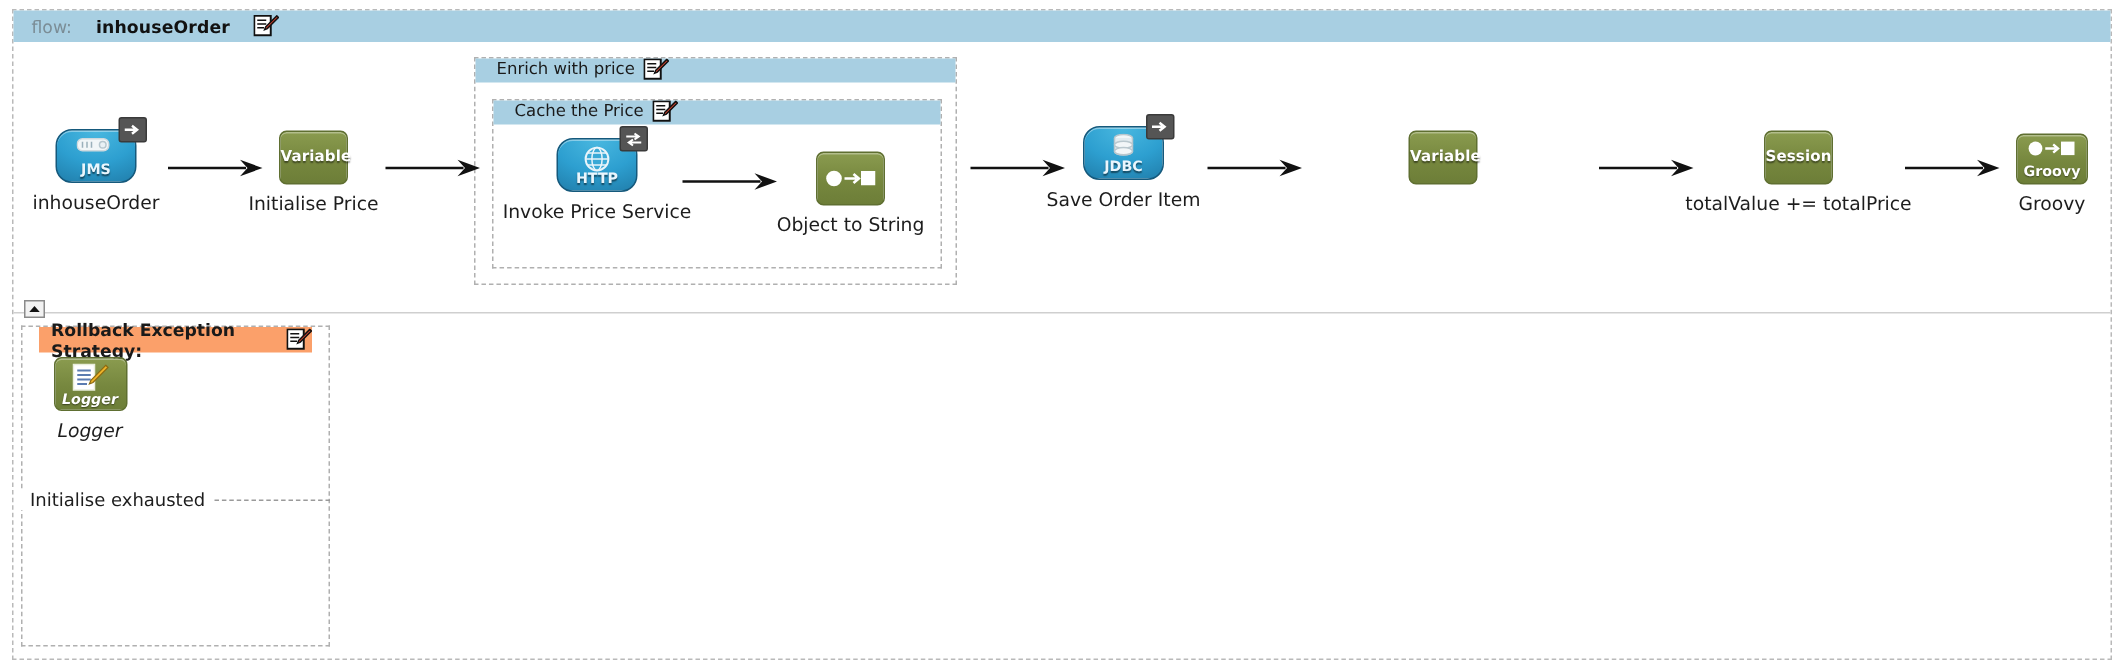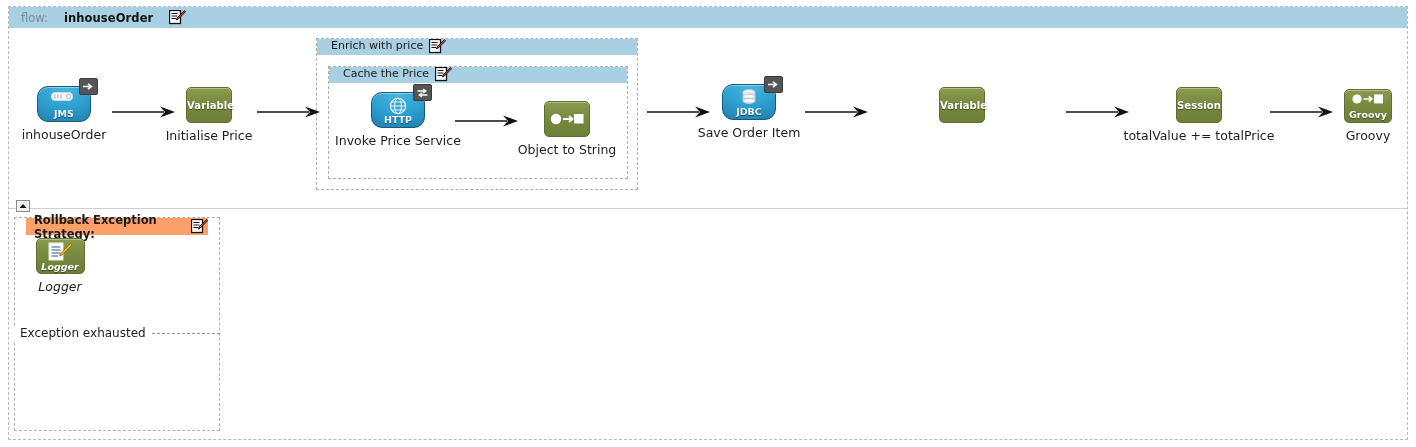--- a/index.html
+++ b/index.html
@@ -342,18 +342,18 @@
           <line x1="4.5" y1="14" x2="11" y2="14" stroke="#5b7cb0" stroke-width="1.3"></line>
           <path d="M23.5 1.5 L25 3 L15 13 L12.6 14 L13.6 11.6 Z" fill="#f0b429" stroke="#8a6a12" stroke-width=".8"></path>
         </svg>
       </span>
       <span style="position:absolute;left:0;right:0;bottom:1px;text-align:center;color:#fff;font-size:9.5px;font-weight:700;text-shadow:0 1px 1px rgba(0,0,0,.5);">Logger</span>
     </div>
     <span class="label">Logger</span>
   </div>
 
   <div class="rede">
-    <span class="rede-label">Exception exhausted</span>
+    <span class="rede-label">Initialise exhausted</span>
     <span class="rede-line"></span>
   </div>
 
 
 </div>
 
 </body></html>

